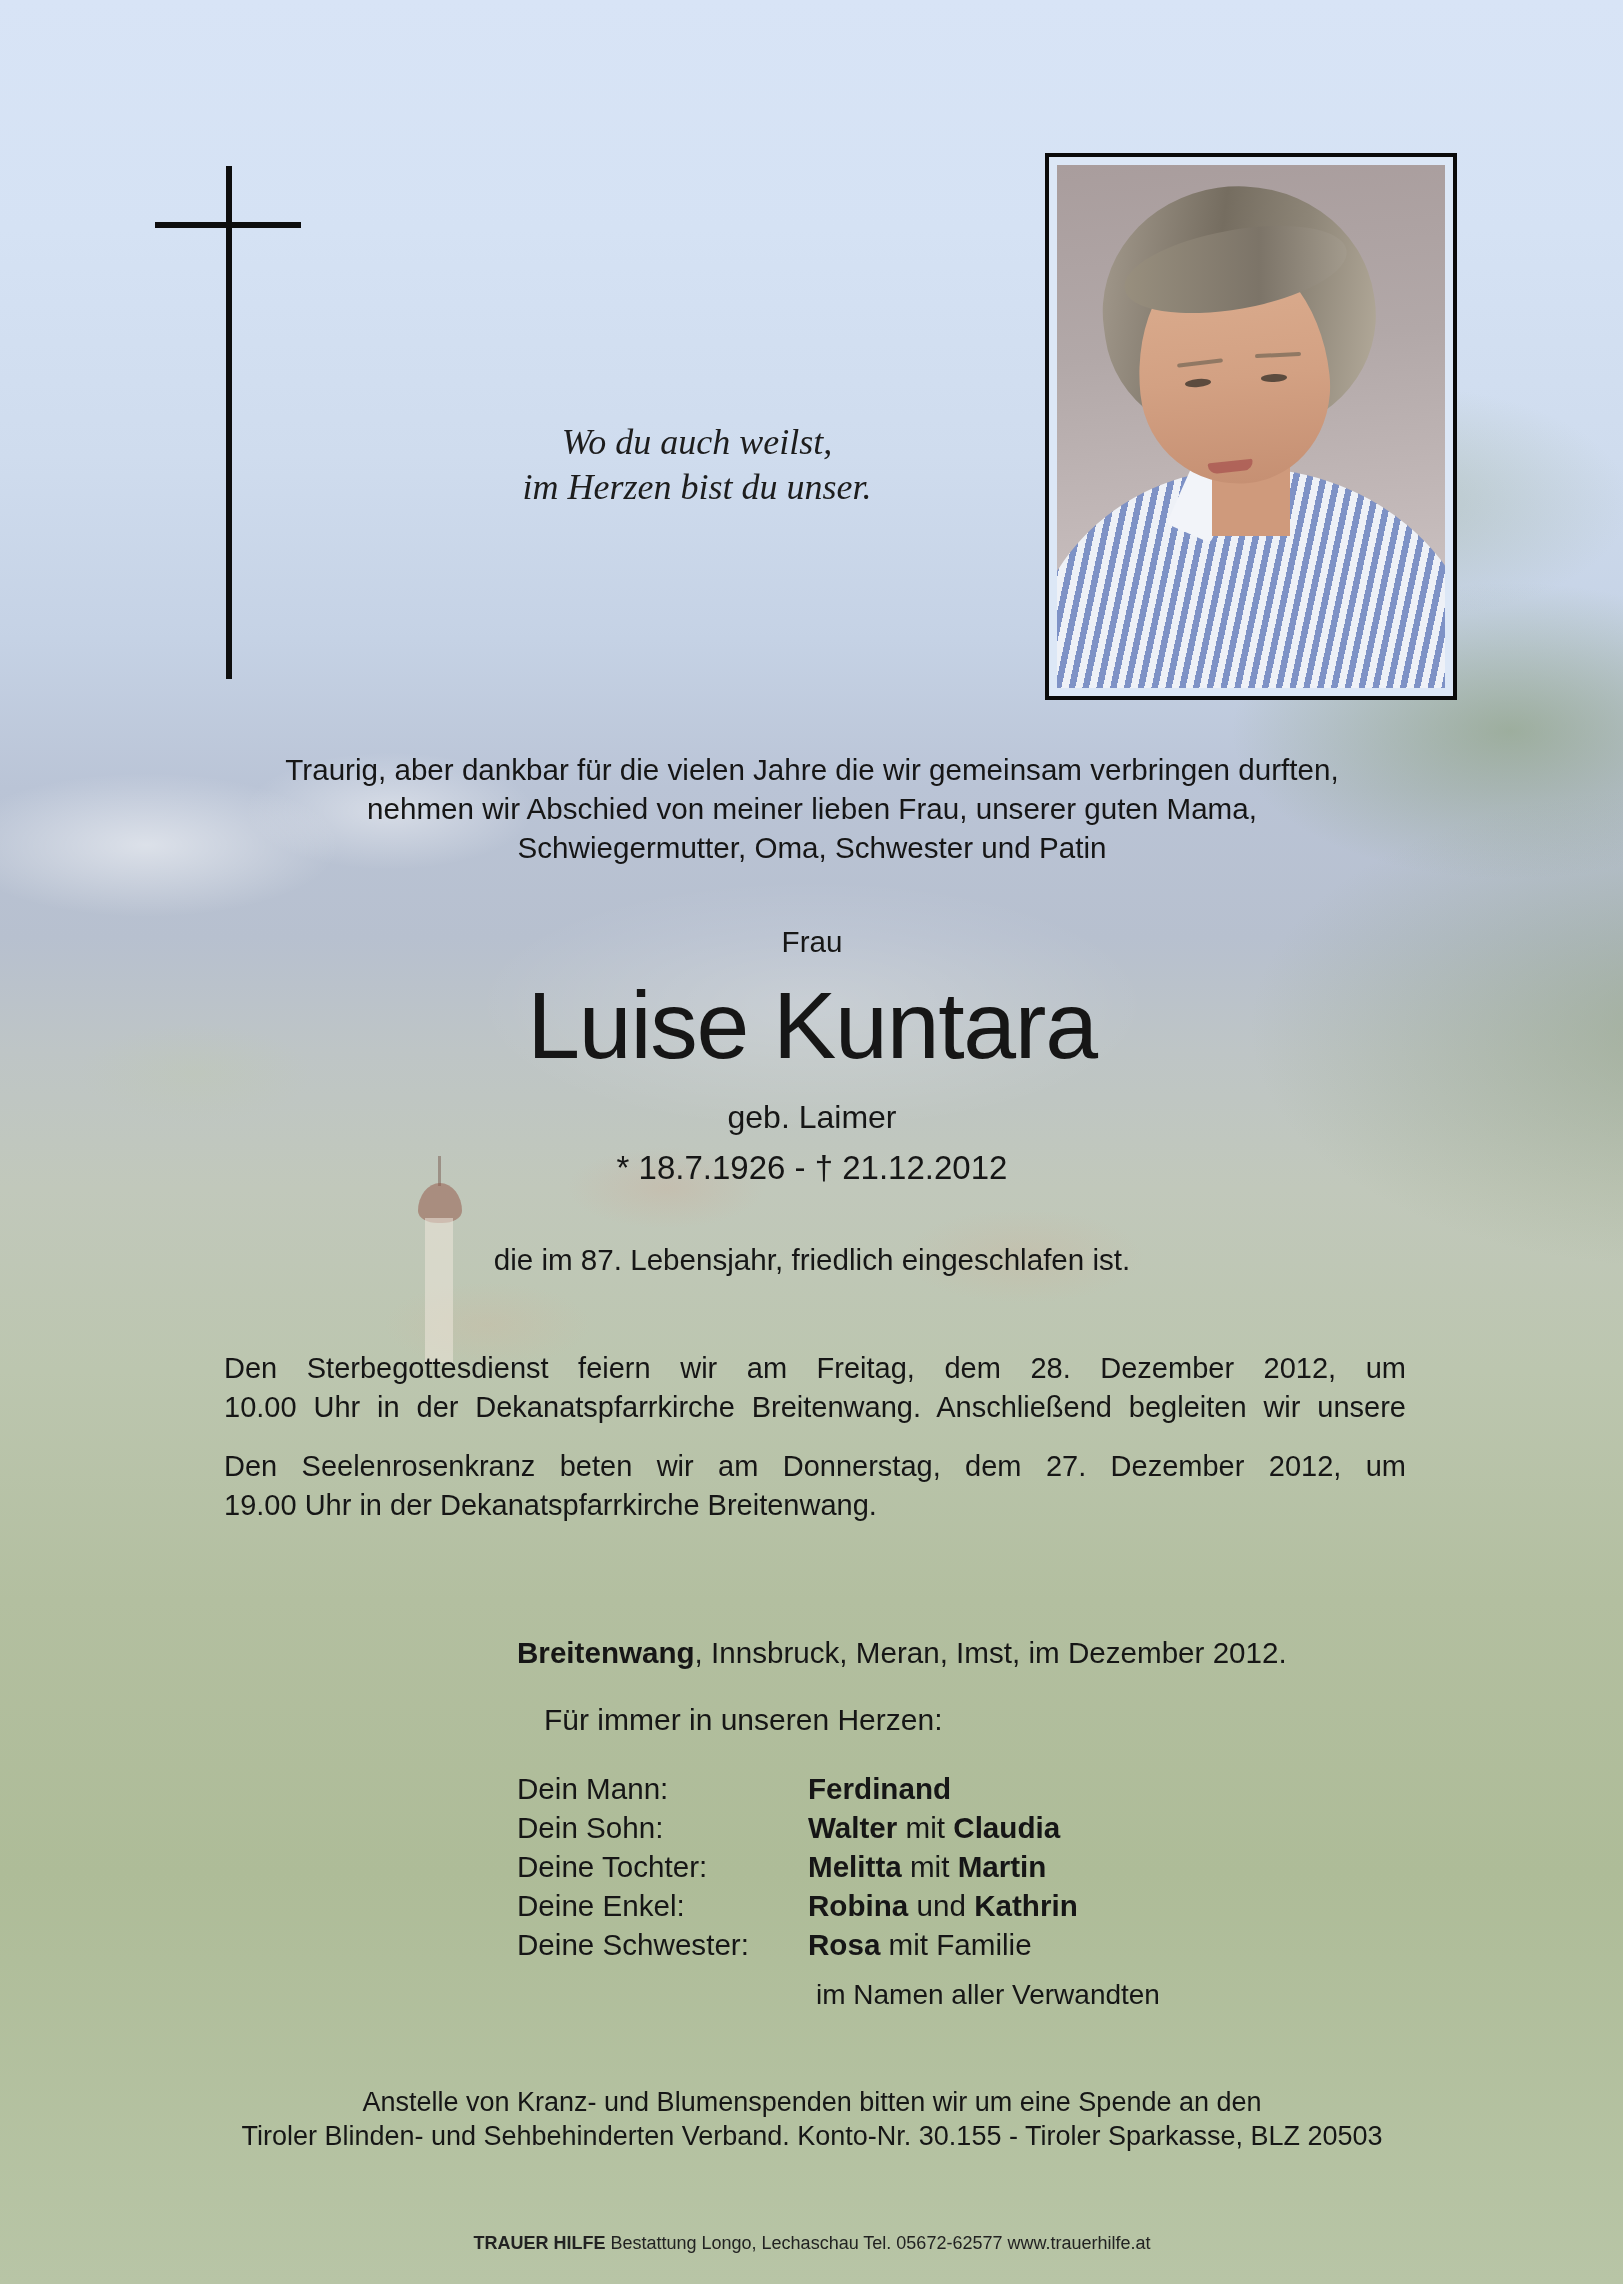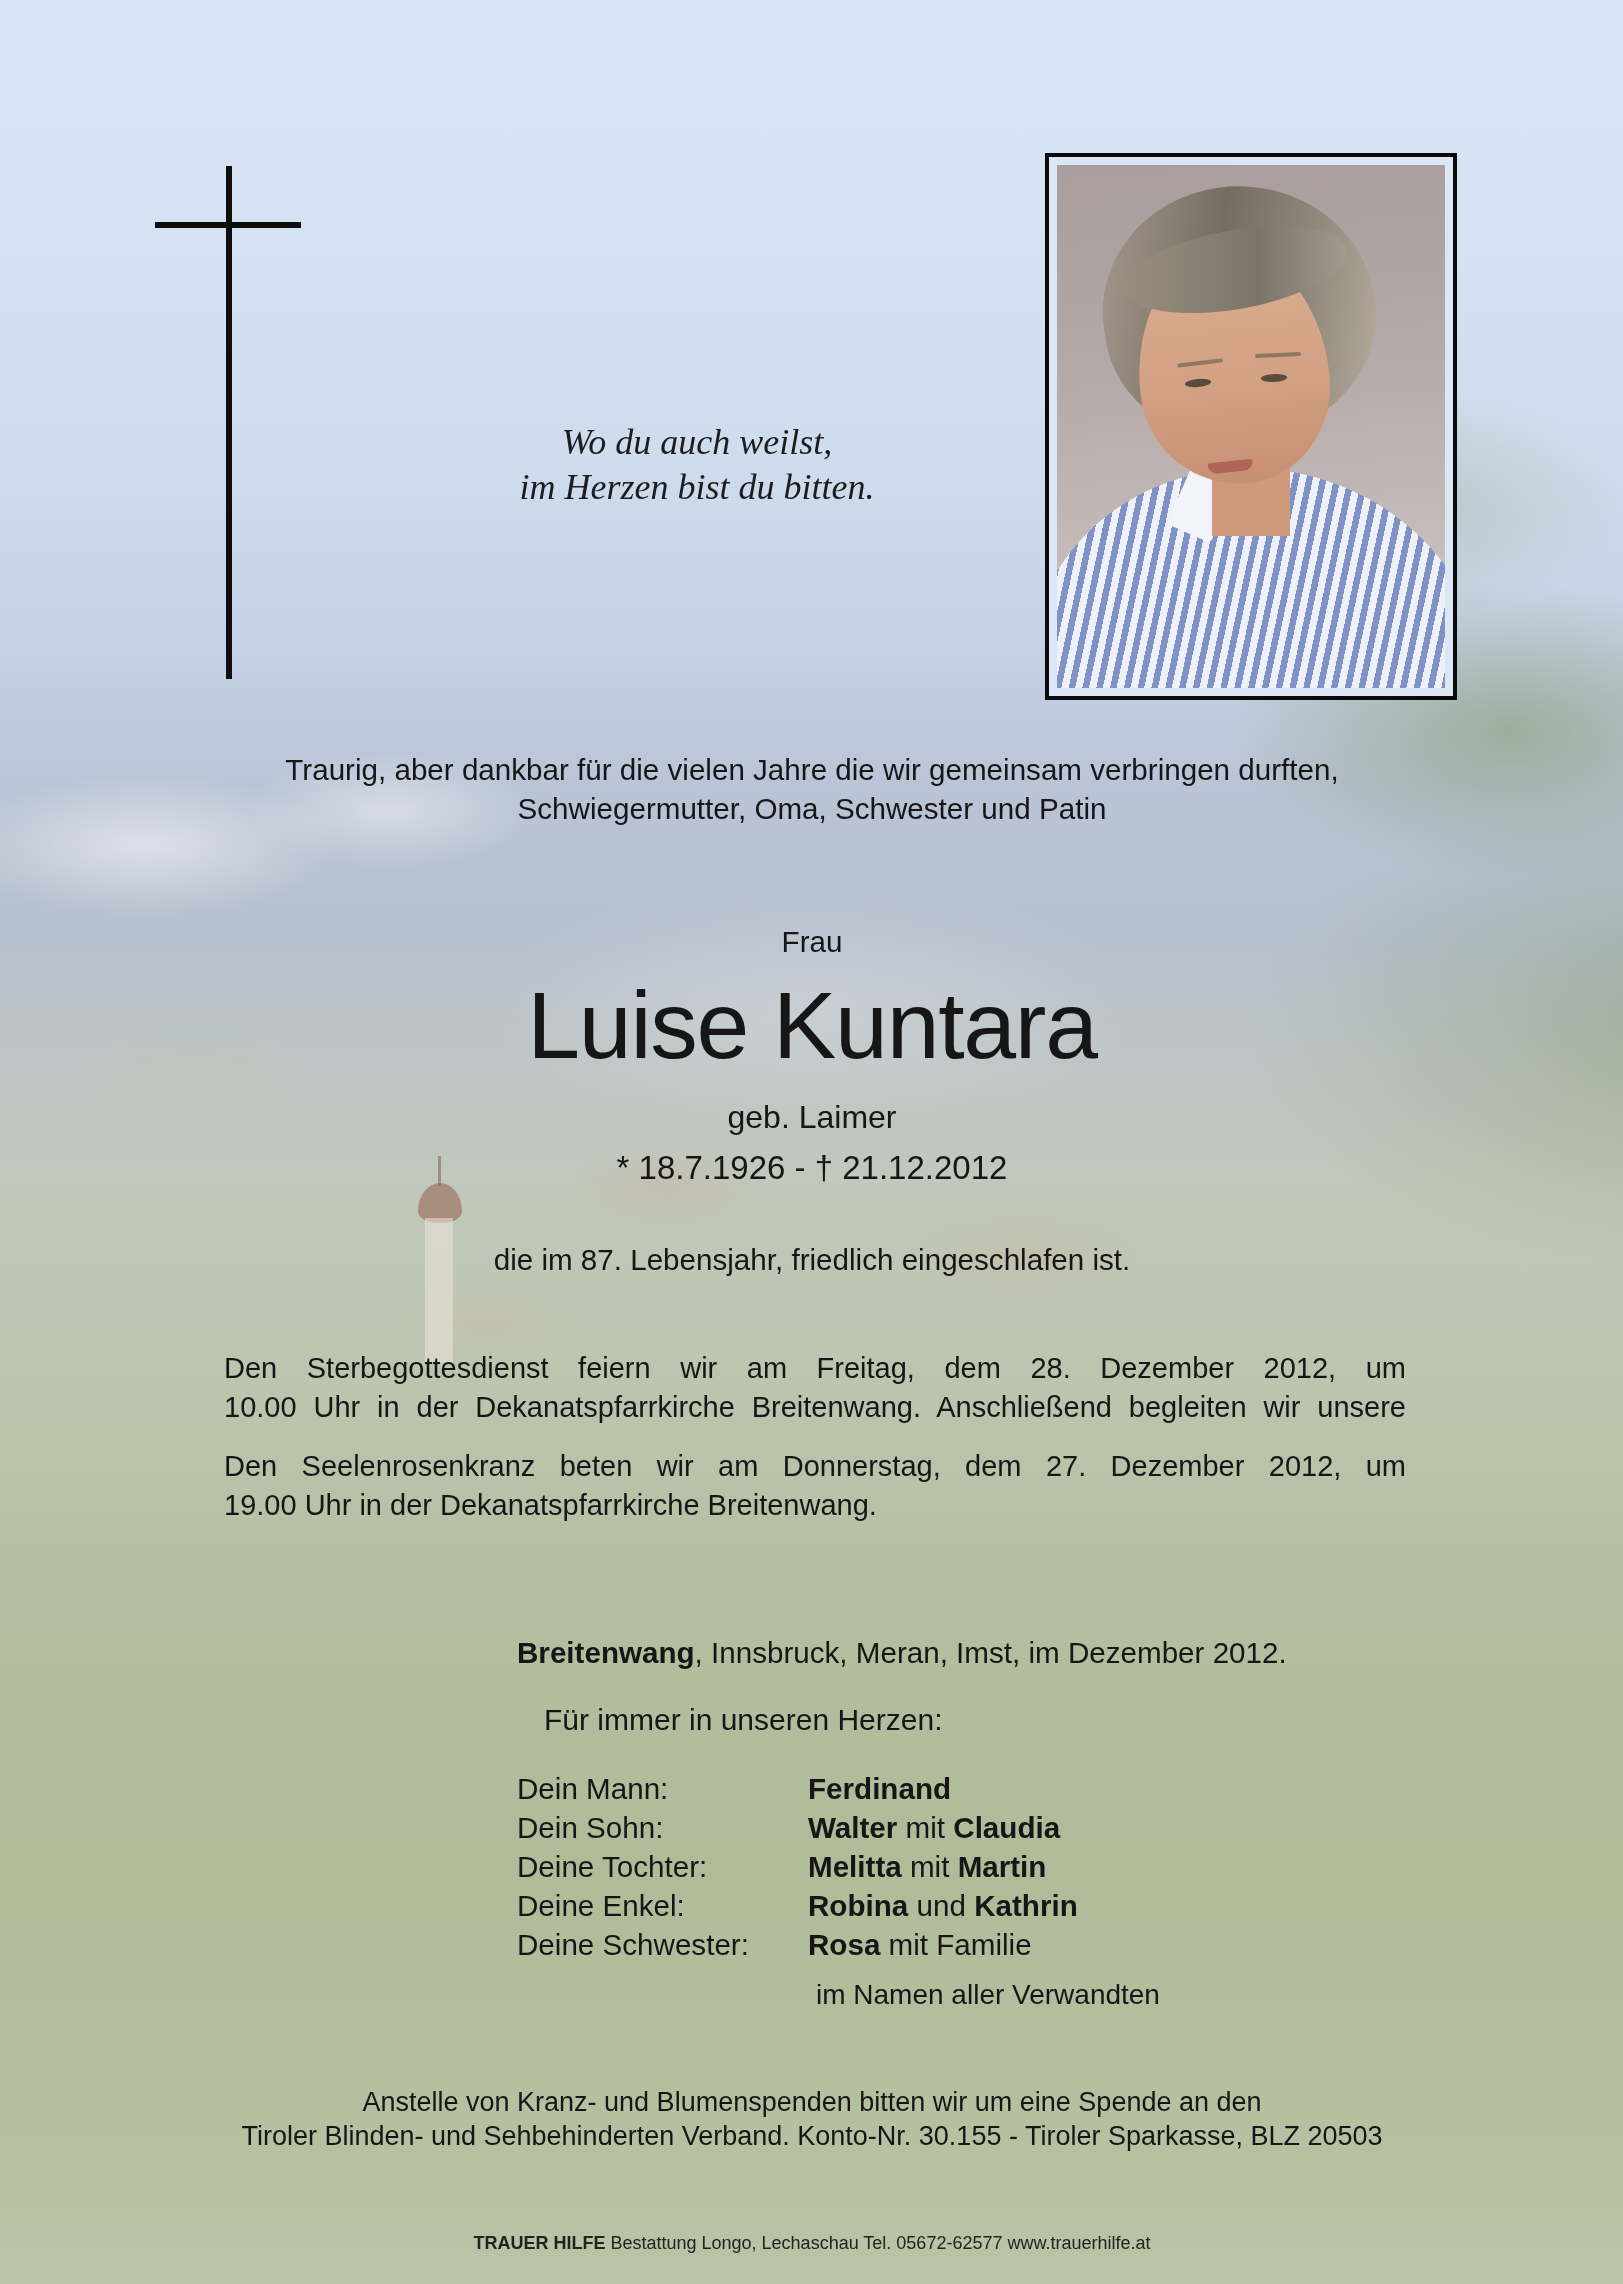--- a/index.html
+++ b/index.html
@@ -115,41 +115,42 @@
   <div class="landscape"></div>
   <div class="church-spike"></div>
   <div class="church-dome"></div>
   <div class="church-tower"></div>
 
   <div class="cross-v"></div>
   <div class="cross-h"></div>
 
   <div class="txt quote">
     <div>Wo du auch weilst,</div>
-    <div>im Herzen bist du bitten.</div>
+    <div>im Herzen bist du unser.</div>
   </div>
 
   <div class="photo">
     <div class="photo-inner">
       <div class="hair"></div>
       <div class="shirt"></div>
       <div class="collar"></div>
       <div class="neck"></div>
       <div class="face"></div>
       <div class="fringe"></div>
       <div class="brow l"></div>
       <div class="brow r"></div>
       <div class="eye l"></div>
       <div class="eye r"></div>
       <div class="mouth"></div>
     </div>
   </div>
 
   <div class="txt center intro">
       <div>Traurig, aber dankbar für die vielen Jahre die wir gemeinsam verbringen durften,</div>
+      <div>nehmen wir Abschied von meiner lieben Frau, unserer guten Mama,</div>
       <div>Schwiegermutter, Oma, Schwester und Patin</div>
     </div>
 
   <div class="txt center salutation">Frau</div>
   <div class="txt center name">Luise Kuntara</div>
   <div class="txt center maiden">geb. Laimer</div>
   <div class="txt center dates">* 18.7.1926 - † 21.12.2012</div>
   <div class="txt center ageline">die im 87. Lebensjahr, friedlich eingeschlafen ist.</div>
 
   <div class="txt service">

